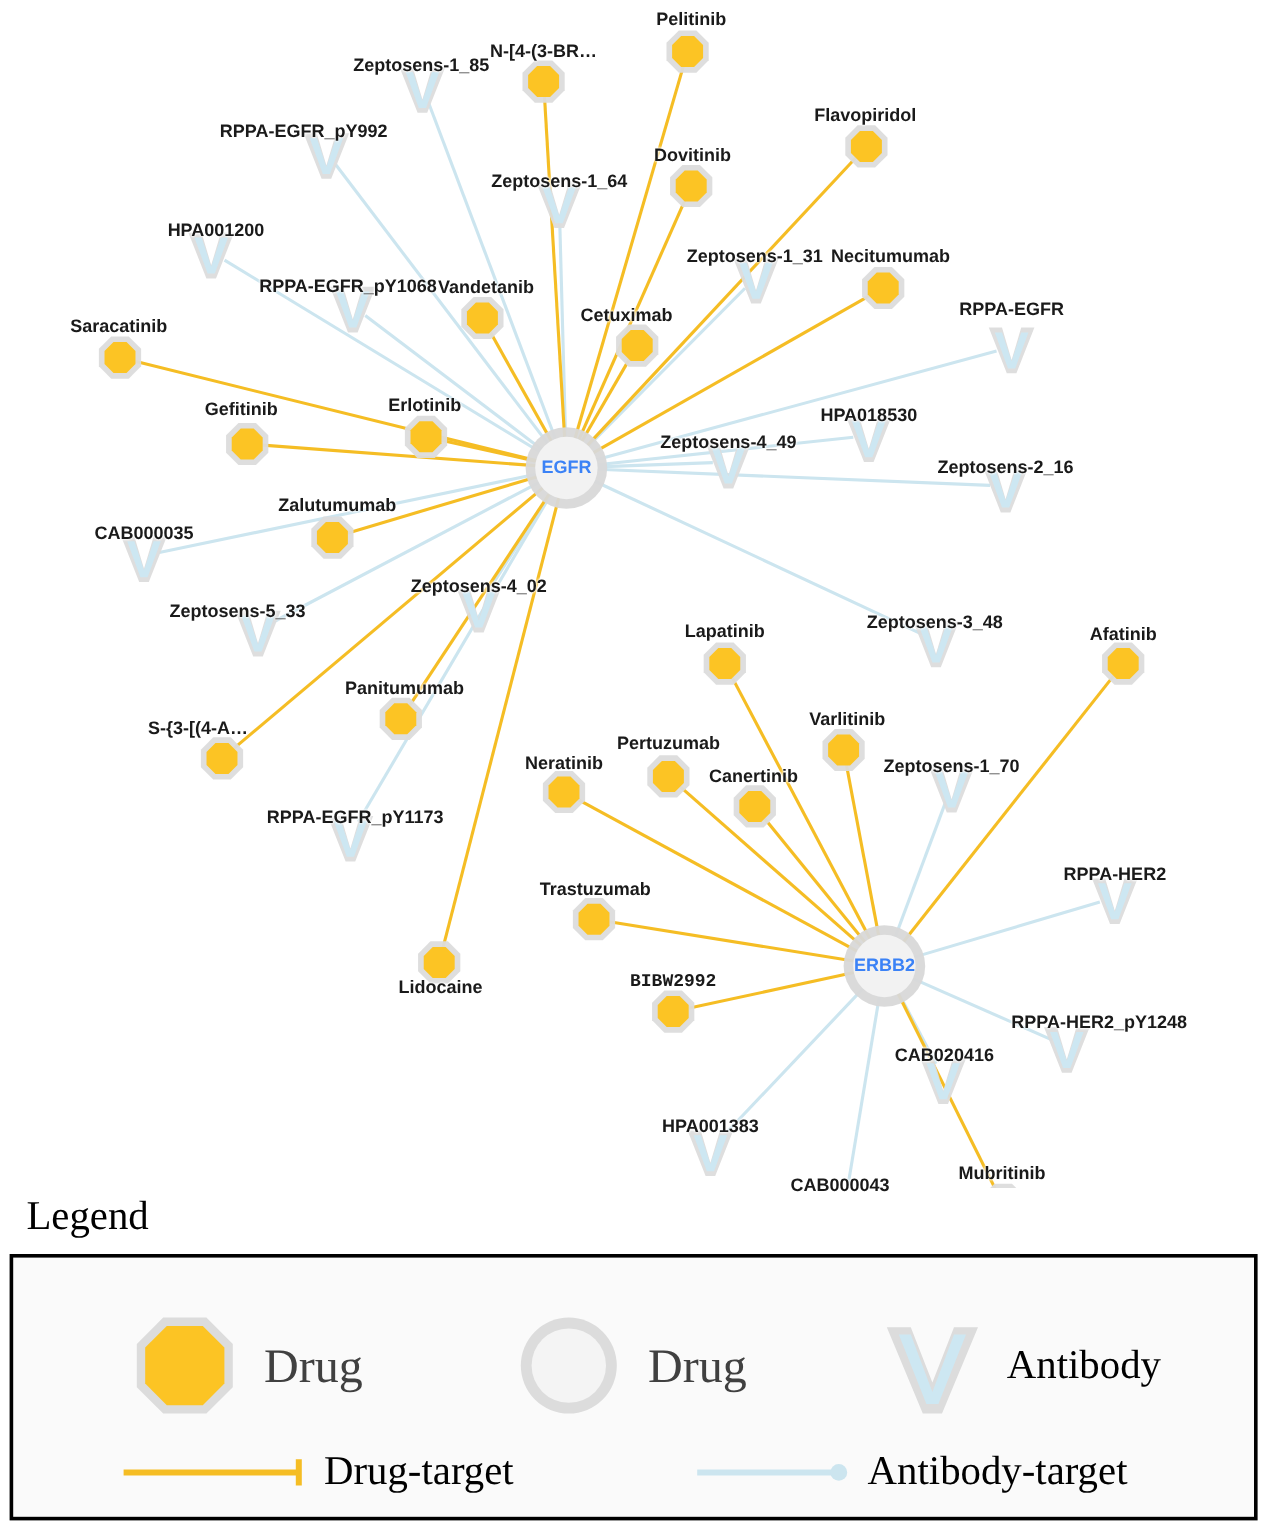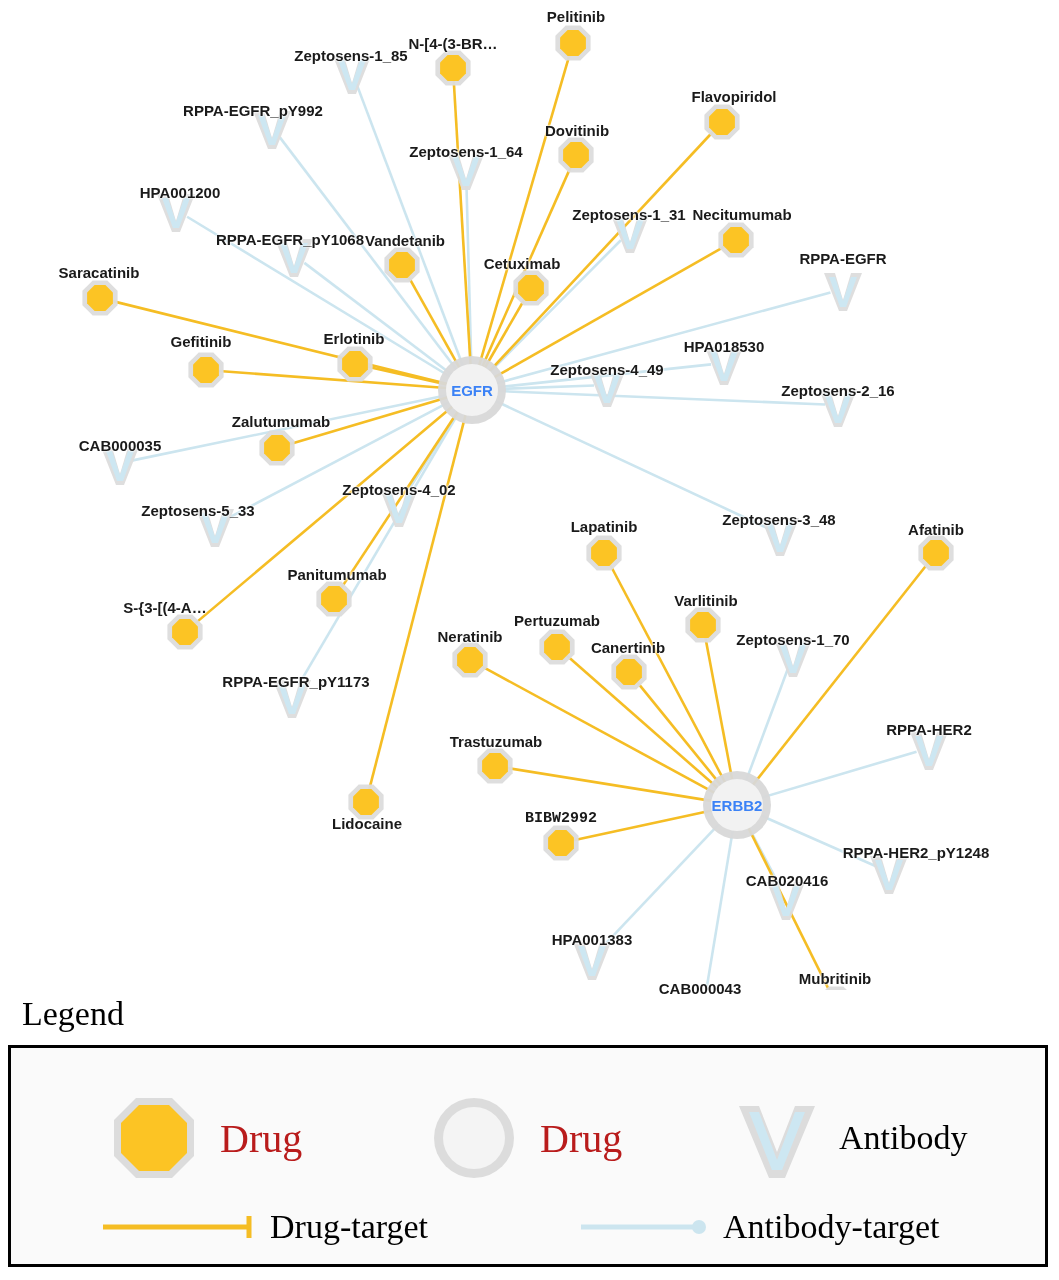--- a/index.html
+++ b/index.html
@@ -64,21 +64,21 @@
     box-sizing: border-box;
   }
   .legend-item {
     position: absolute;
     display: flex;
     align-items: center;
   }
   .legend-text {
     font-family: "Liberation Serif", serif;
     font-size: 40px;
-    color: #b91c1c;
+    color: #404040;
     margin-left: 18px;
   }
   .legend-text-sm {
     font-family: "Liberation Serif", serif;
     font-size: 34px;
     color: #000;
     margin-left: 14px;
   }
 </style>
 </head>
@@ -244,21 +244,21 @@
       <div class="node-label" style="left: 779px; top: 519px;">Zeptosens-3_48</div>
       <div class="node-label" style="left: 793px; top: 639px;">Zeptosens-1_70</div>
       <div class="node-label" style="left: 296px; top: 681px;">RPPA-EGFR_pY1173</div>
       <div class="node-label" style="left: 929px; top: 729px;">RPPA-HER2</div>
       <div class="node-label" style="left: 916px; top: 852px;">RPPA-HER2_pY1248</div>
       <div class="node-label" style="left: 787px; top: 880px;">CAB020416</div>
       <div class="node-label" style="left: 592px; top: 939px;">HPA001383</div>
       <div class="node-label" style="left: 700px; top: 988px;">CAB000043</div>
       <div class="node-label" style="left: 576px; top: 16px;">Pelitinib</div>
       <div class="node-label" style="left: 453px; top: 43px;">N-[4-(3-BR…</div>
-      <div class="node-label" style="left: 721px; top: 96px; margin-left: 13px;">Flavopiridol</div>
+      <div class="node-label" style="left: 721px; top: 96px;">Flavopiridol</div>
       <div class="node-label" style="left: 577px; top: 130px;">Dovitinib</div>
       <div class="node-label" style="left: 742px; top: 214px;">Necitumumab</div>
       <div class="node-label" style="left: 405px; top: 240px;">Vandetanib</div>
       <div class="node-label" style="left: 522px; top: 263px;">Cetuximab</div>
       <div class="node-label" style="left: 99px; top: 272px;">Saracatinib</div>
       <div class="node-label" style="left: 201px; top: 341px;">Gefitinib</div>
       <div class="node-label" style="left: 354px; top: 338px;">Erlotinib</div>
       <div class="node-label" style="left: 281px; top: 421px;">Zalutumumab</div>
       <div class="node-label" style="left: 604px; top: 526px;">Lapatinib</div>
       <div class="node-label" style="left: 936px; top: 529px;">Afatinib</div>

